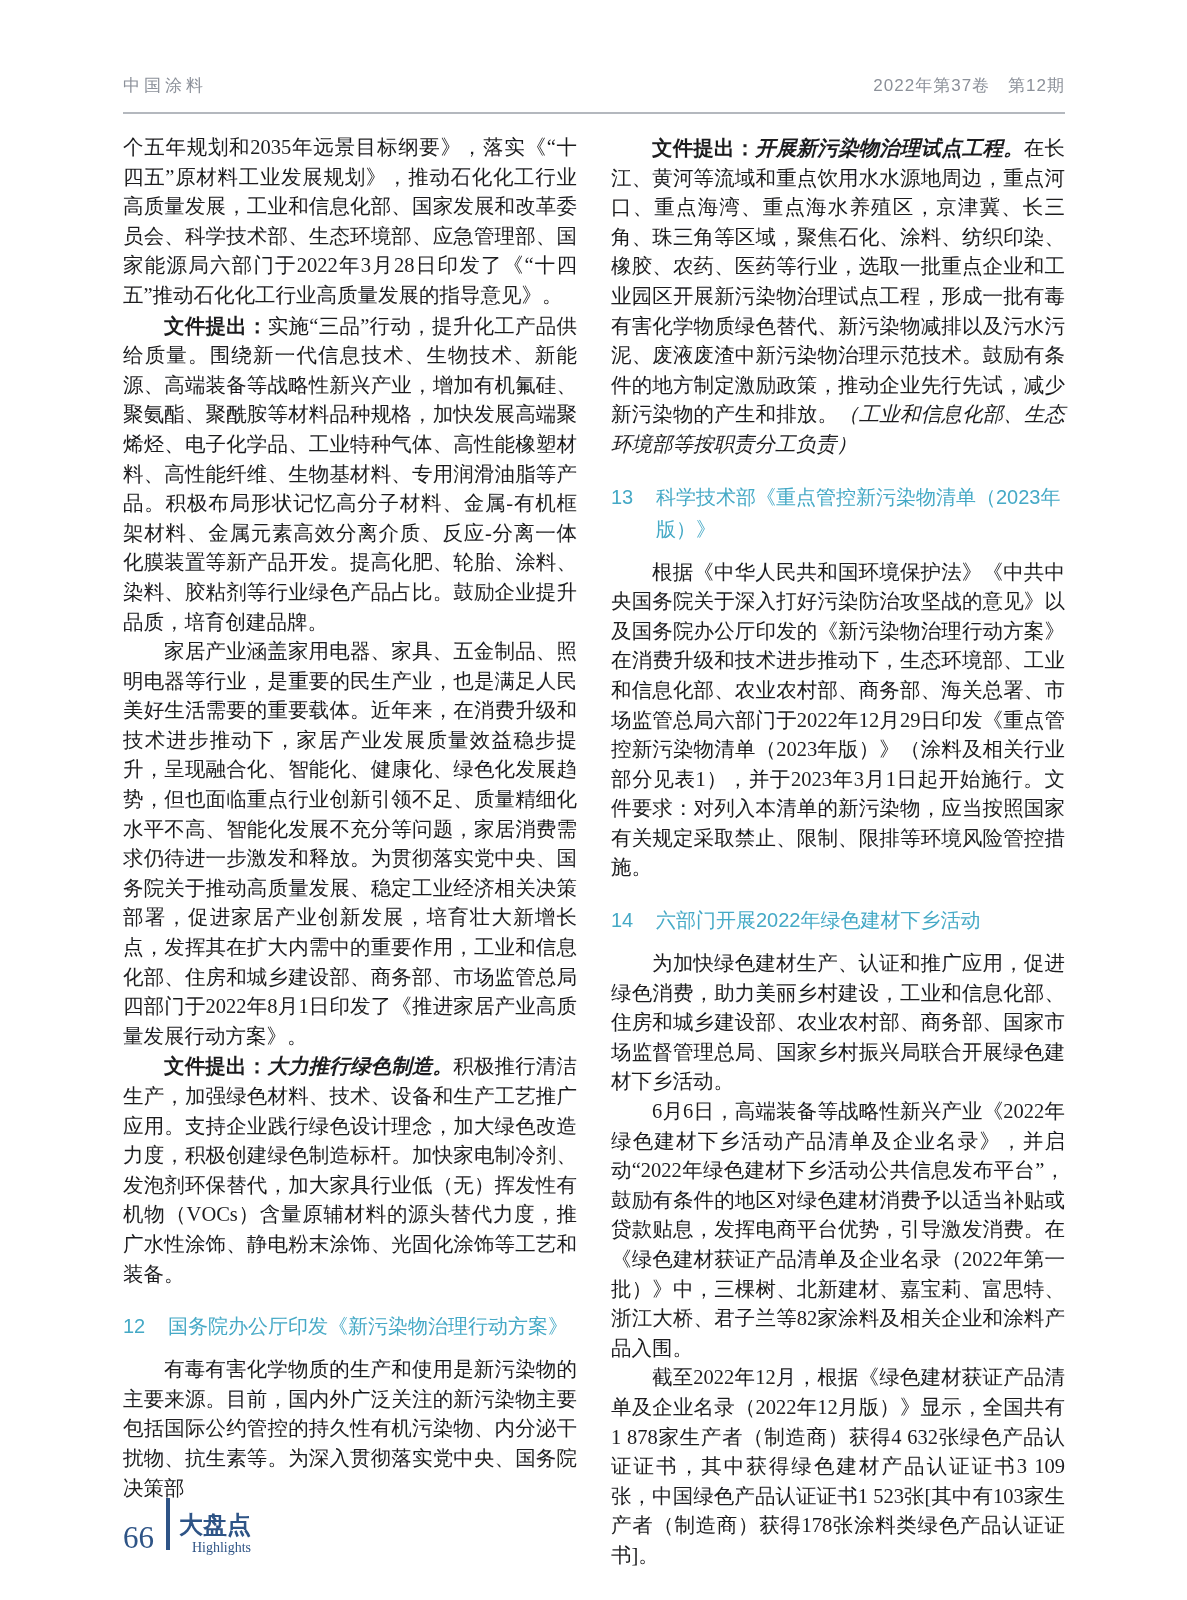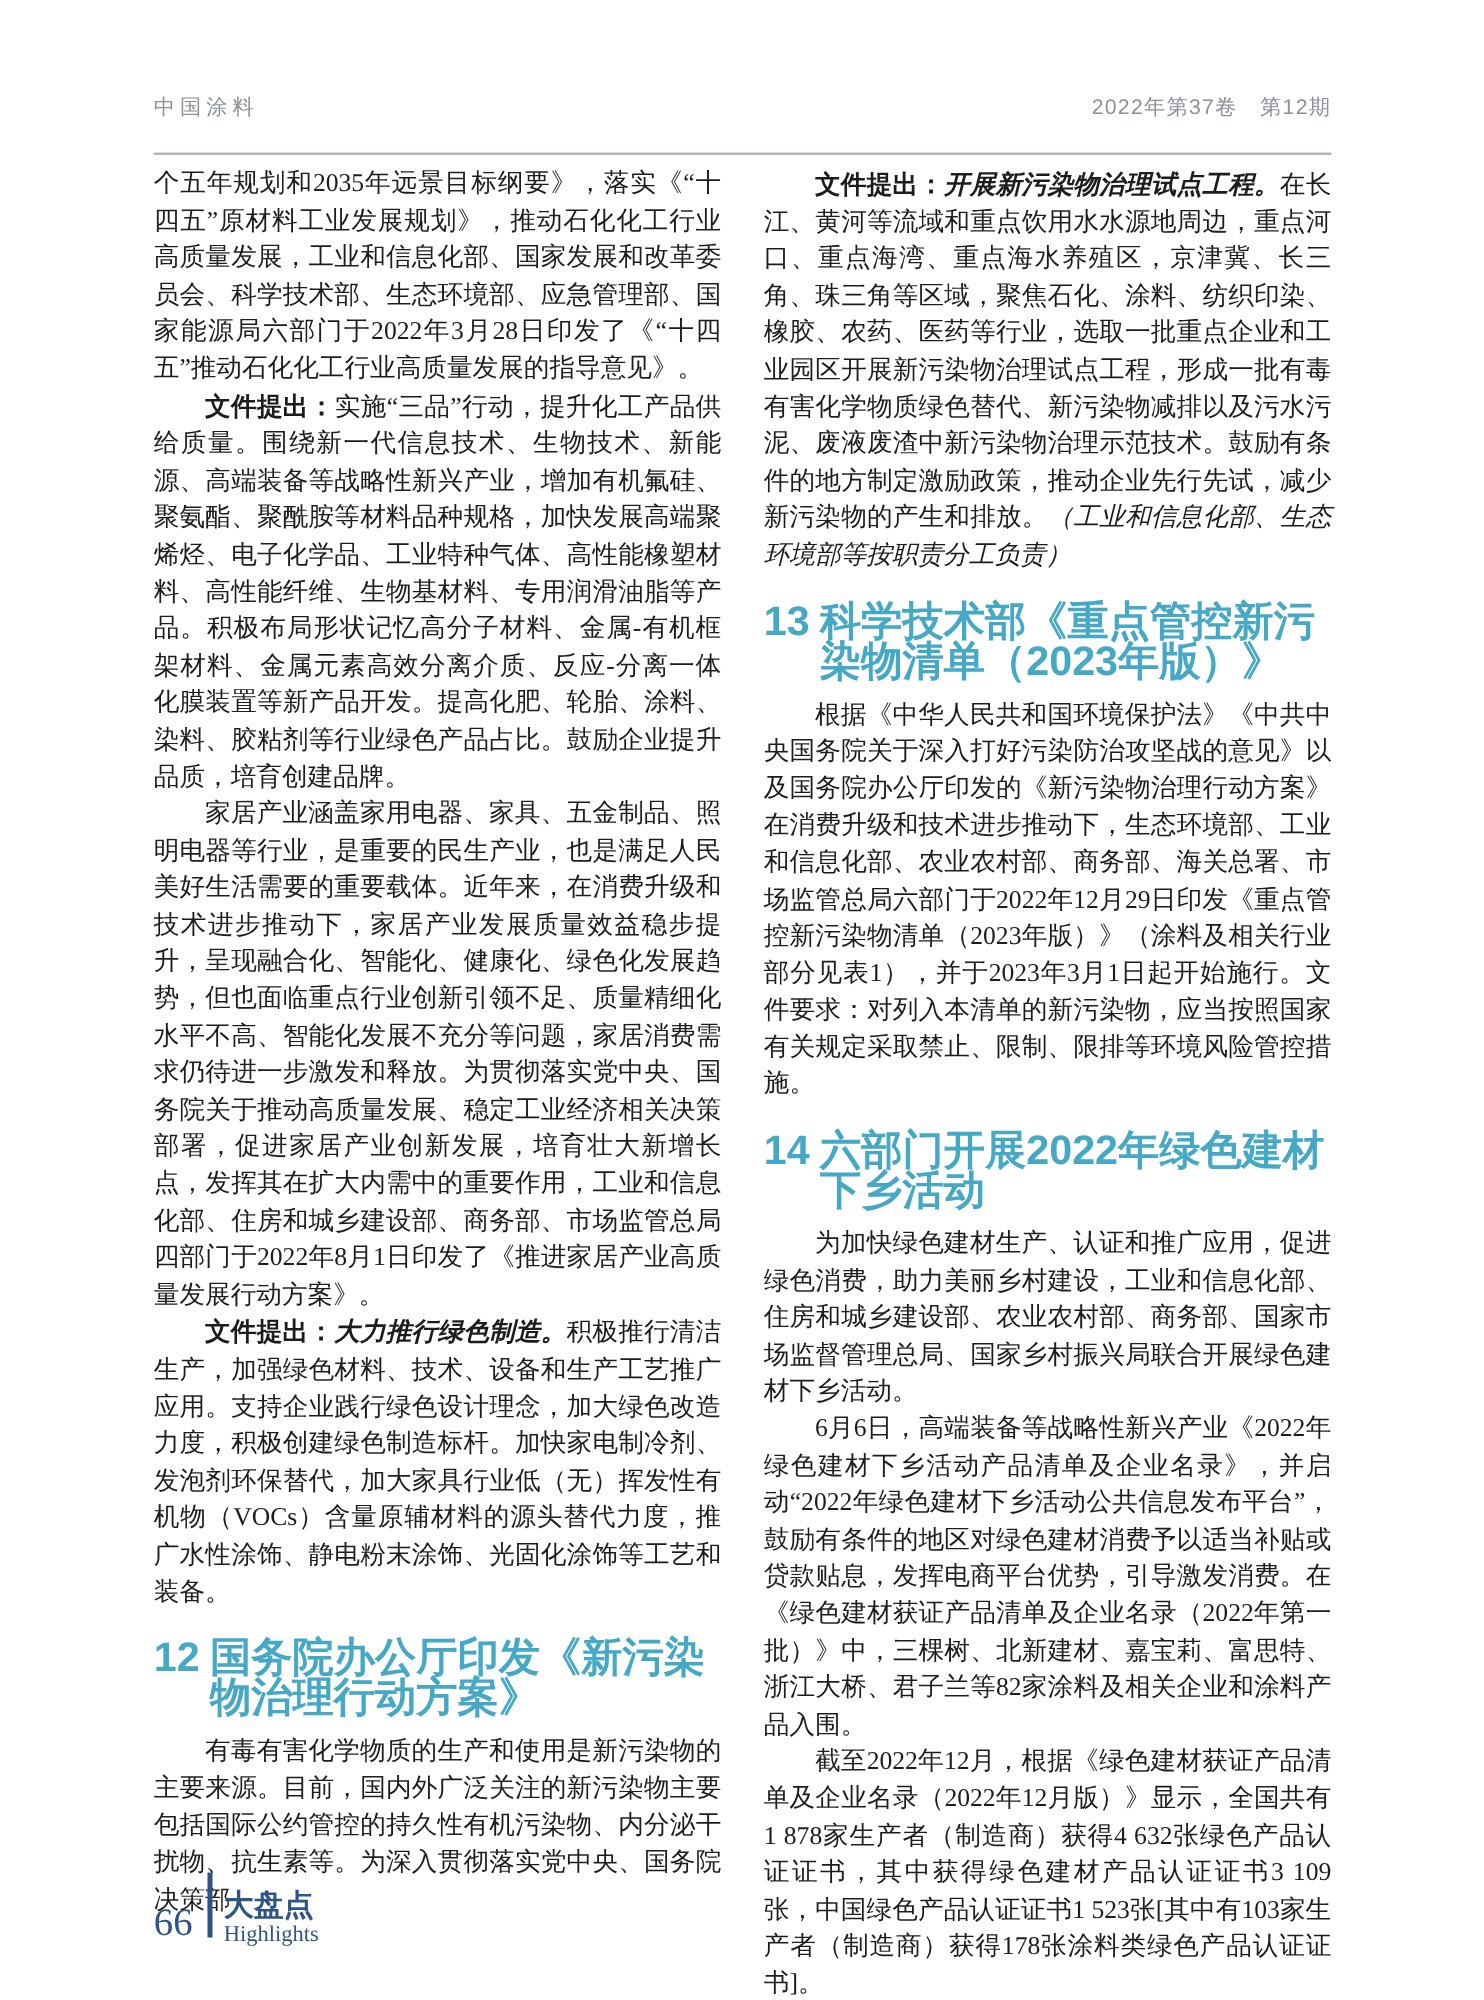--- a/index.html
+++ b/index.html
@@ -15,21 +15,21 @@
     font-family:"Liberation Serif", serif;
     color:var(--text);
     overflow:hidden;
   }
   .page{position:relative;width:1187px;height:1600px;background:#fff;}
 
   
   .page-header{
     position:absolute;left:123px;right:122px;top:74px;
     display:flex;justify-content:space-between;align-items:flex-end;
-    padding-bottom:25px;
+    padding-bottom:15px;
     border-bottom:2px solid var(--rule-gray);
     color:var(--header-gray);
     font-family:"Liberation Sans", sans-serif;
     font-size:17px;
   }
   .journal-name{letter-spacing:4px;}
   .issue-info{letter-spacing:1px;}
 
   
   .content{
@@ -60,22 +60,22 @@
   .run-kaiti{
     font-style:italic;
   }
 
   .section-heading{
     display:flex;
     align-items:flex-start;
     margin:21px 0 13px 0;
     color:var(--accent);
     font-family:"Liberation Sans", sans-serif;
-    font-weight:bold;
-    font-size:33px;
+    font-weight:normal;
+    font-size:20px;
     line-height:32px;
   }
   .section-num{flex:0 0 45px;}
   .section-title{flex:1 1 auto;}
 
   
   .page-footer{
     position:absolute;left:123px;top:1492px;
     display:flex;align-items:center;
     color:var(--footer-blue);
@@ -90,21 +90,21 @@
     width:4px;height:52px;background:var(--footer-blue);
     margin-right:9px;
   }
   .footer-labels{display:flex;flex-direction:column;justify-content:center;}
   .footer-cn{
     font-family:"Liberation Sans", sans-serif;
     font-weight:bold;font-size:24px;line-height:28px;margin-top:19px;
   }
   .footer-en{
     font-family:"Liberation Serif", serif;
-    font-size:18px;line-height:17px;
+    font-size:14px;line-height:17px;text-align:right;
   }
 </style>
 </head>
 <body>
 
 <div class="page">
 
   <div class="page-header">
     <span class="journal-name">中国涂料</span>
     <span class="issue-info">2022年第37卷　第12期</span>

